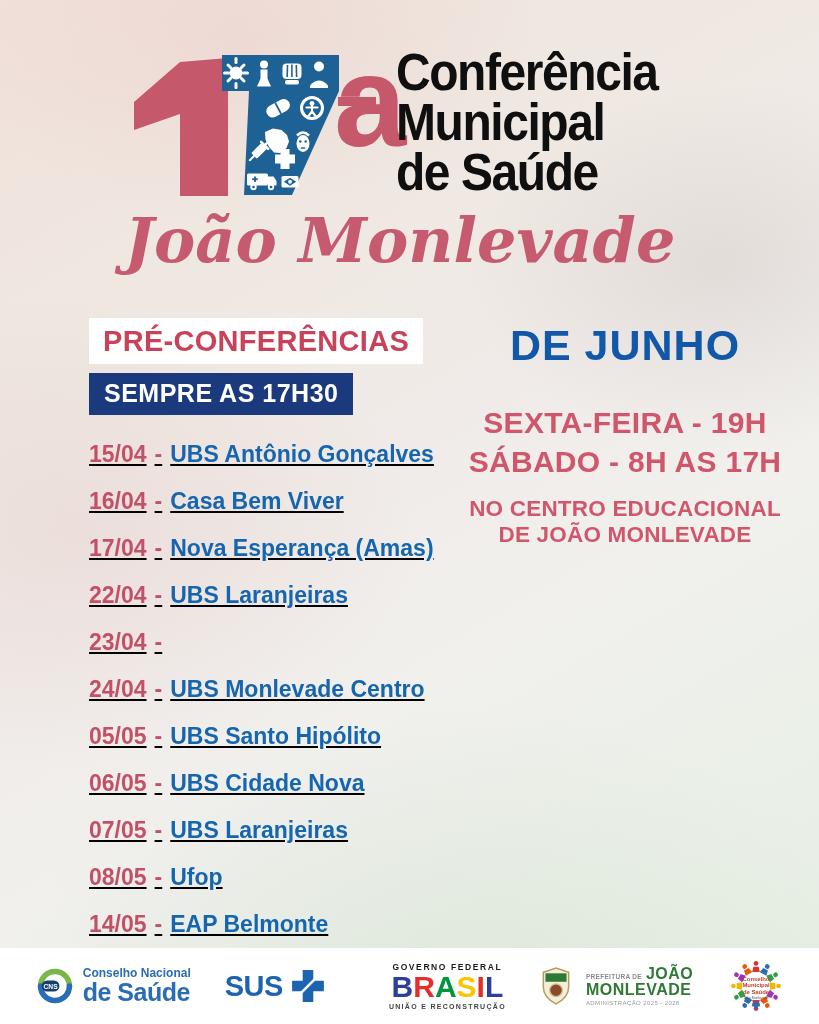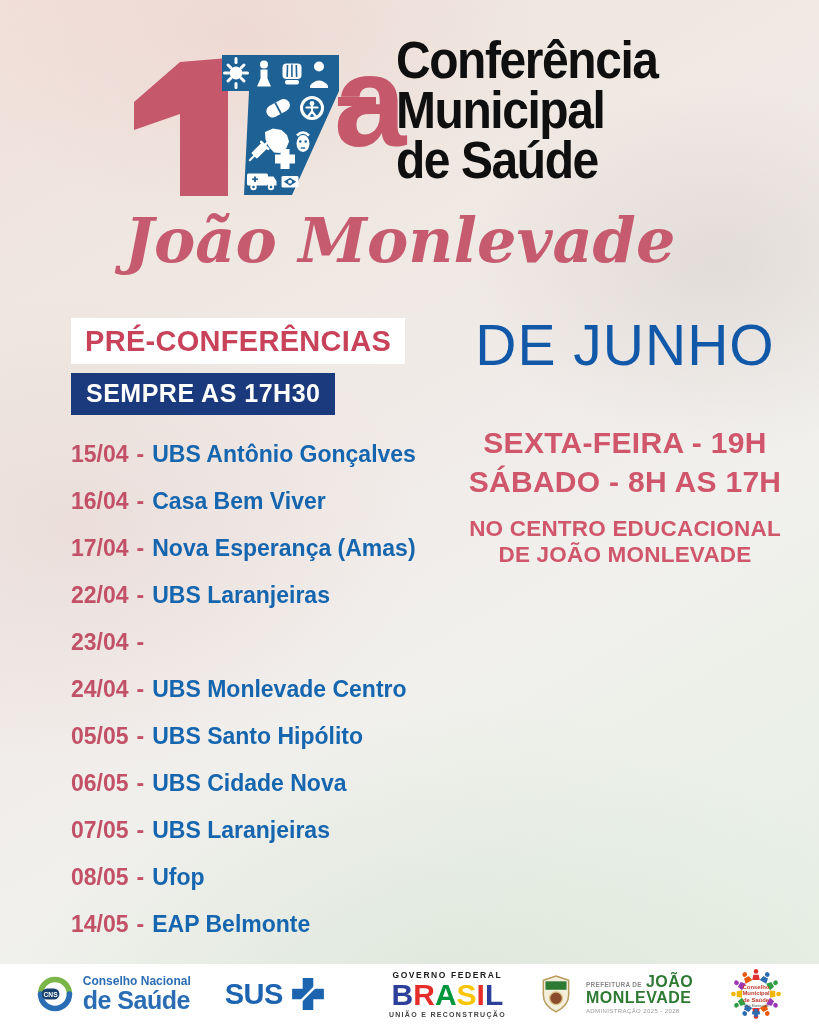--- a/index.html
+++ b/index.html
@@ -20,61 +20,61 @@
   .digit-one { position:absolute; left:126px; top:56px; width:108px; height:142px; }
   .digit-seven { position:absolute; left:222px; top:55px; width:118px; height:142px; }
   .ordinal {
     position:absolute; left:334px; top:36px; width:60px;
     font-size:130px; line-height:130px; font-weight:bold; color:#c6586b;
   }
   .ordinal-underline {
     position:absolute; left:338px; top:97px; width:38px; height:9px; background:#c6586b;
   }
 
-  .title-block { position:absolute; left:396px; top:36px; color:#0f0f0f; }
+  .title-block { position:absolute; left:396px; top:48px; color:#0f0f0f; }
   .title-block div {
     font-size:51px; line-height:50px; font-weight:bold; letter-spacing:-1.5px;
     transform:scaleX(0.94); transform-origin:left center; white-space:nowrap;
   }
 
   .city-script {
     position:absolute; left:120px; top:202px; width:560px; text-align:center;
     font-family:"DejaVu Serif", serif; font-style:italic; font-weight:bold;
     font-size:62px; line-height:78px; color:#c65b70; white-space:nowrap;
   }
 
   
-  .left-col { position:absolute; left:71px; top:318px; width:350px; }
+  .left-col { position:absolute; left:89px; top:318px; width:350px;text-decoration:underline; }
   .preconf-box {
     display:inline-block; background:#ffffff; color:#c8425a;
     font-size:29px; font-weight:bold; letter-spacing:0.3px;
     padding:7px 14px 6px 14px; white-space:nowrap;
   }
   .time-box {
     display:inline-block; background:#1a3a7d; color:#ffffff;
     font-size:25px; font-weight:bold; letter-spacing:0.5px;
     padding:6px 15px 7px 15px; margin-top:9px; white-space:nowrap;
   }
   .schedule { list-style:none; margin-top:26px; }
   .schedule li { display:flex; gap:8px; font-size:23px; font-weight:bold; line-height:26px; margin-bottom:21px; white-space:nowrap; }
   .schedule .date, .schedule .sep { color:#c25168; }
   .schedule .place { color:#1565af; }
 
   
   .right-col { position:absolute; left:445px; top:314px; width:360px; text-align:center; color:#1258a8; }
   .days-1 { font-size:43px; font-weight:bold; line-height:47px; letter-spacing:0.5px; }
-  .days-2 { font-size:57px; font-weight:normal; line-height:62px; letter-spacing:1px; margin-bottom:50px; }
+  .days-2 { font-size:43px; font-weight:bold; line-height:62px; letter-spacing:1px; margin-bottom:30px; }
   .time-1, .time-2 { font-size:30px; font-weight:bold; line-height:34px; color:#d0566c; letter-spacing:0.3px; }
   .time-1 { margin-bottom:5px; }
   .time-2 { margin-bottom:17px; }
   .loc { font-size:22.5px; font-weight:bold; line-height:26px; color:#d0566c; letter-spacing:0.2px; }
 
   
   .footer {
-    position:absolute; left:0; bottom:0; width:819px; height:60px; background:#ffffff;
+    position:absolute; left:0; bottom:0; width:819px; height:76px; background:#ffffff;
     display:flex; align-items:center; justify-content:center; gap:34px;
   }
   .logo { display:flex; align-items:center; gap:7px; }
   .cns-text .l1 { font-size:12px; font-weight:bold; color:#2a6db5; line-height:13px; }
   .cns-text .l2 { font-size:25px; font-weight:bold; color:#2a6db5; line-height:25px; letter-spacing:-0.5px; }
   .sus-label { font-size:29px; font-weight:bold; color:#1c63b0; letter-spacing:-0.5px; }
   .gov { display:flex; flex-direction:column; align-items:center;margin-left:29px; }
   .gov-top { font-size:8.5px; font-weight:bold; color:#1a1a1a; letter-spacing:1.6px; }
   .brasil { font-size:30px; font-weight:bold; line-height:30px; letter-spacing:0px; }
   .gov-bottom { font-size:7px; font-weight:bold; color:#444; letter-spacing:1.3px; margin-top:1px; }

